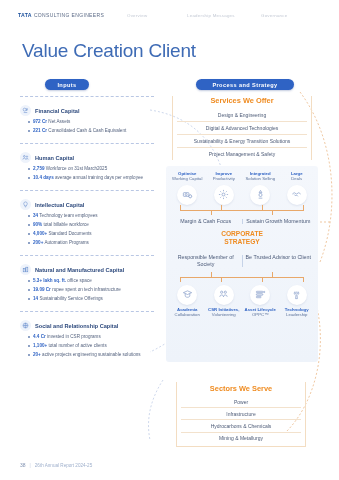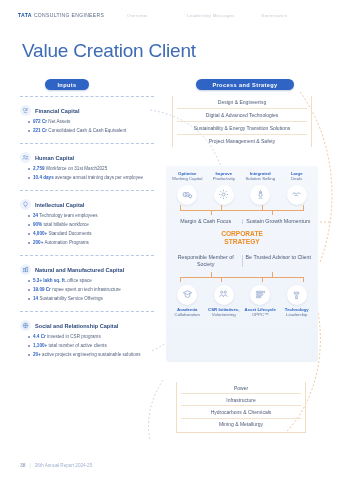--- a/index.html
+++ b/index.html
@@ -257,20 +257,21 @@
     <ul class="cap-list">
       <li><b>4.4 Cr</b><span> invested in CSR programs</span></li>
       <li><b>1,100+</b><span> total number of active clients</span></li>
       <li><b>20+</b><span> active projects engineering sustainable solutions</span></li>
     </ul>
   </div>
 </div>
 
 <div class="right-col">
   <div class="svc-box">
+    <div class="svc-title">Services We Offer</div>
     <div class="svc-item">Design &amp; Engineering</div>
     <div class="svc-item">Digital &amp; Advanced Technologies</div>
     <div class="svc-item">Sustainability &amp; Energy Transition Solutions</div>
     <div class="svc-item">Project Management &amp; Safety</div>
   </div>
 </div>
 
 <div class="strategy">
 
   <div class="strat-row" style="padding-top:5px;">
@@ -414,20 +415,21 @@
       </div>
       <div class="strat-lbl">
         <span class="hl">Technology</span><br>
         <span>Leadership</span>
       </div>
     </div>
   </div>
 </div>
 
 <div class="sectors">
+  <div class="sec-title">Sectors We Serve</div>
   <div class="sec-item">Power</div>
   <div class="sec-item">Infrastructure</div>
   <div class="sec-item">Hydrocarbons &amp; Chemicals</div>
   <div class="sec-item">Mining &amp; Metallurgy</div>
 </div>
 
 <div class="footer">
   <span class="pg">38</span>
   <span class="bar">|</span>
   <span>26th Annual Report 2024-25</span>

